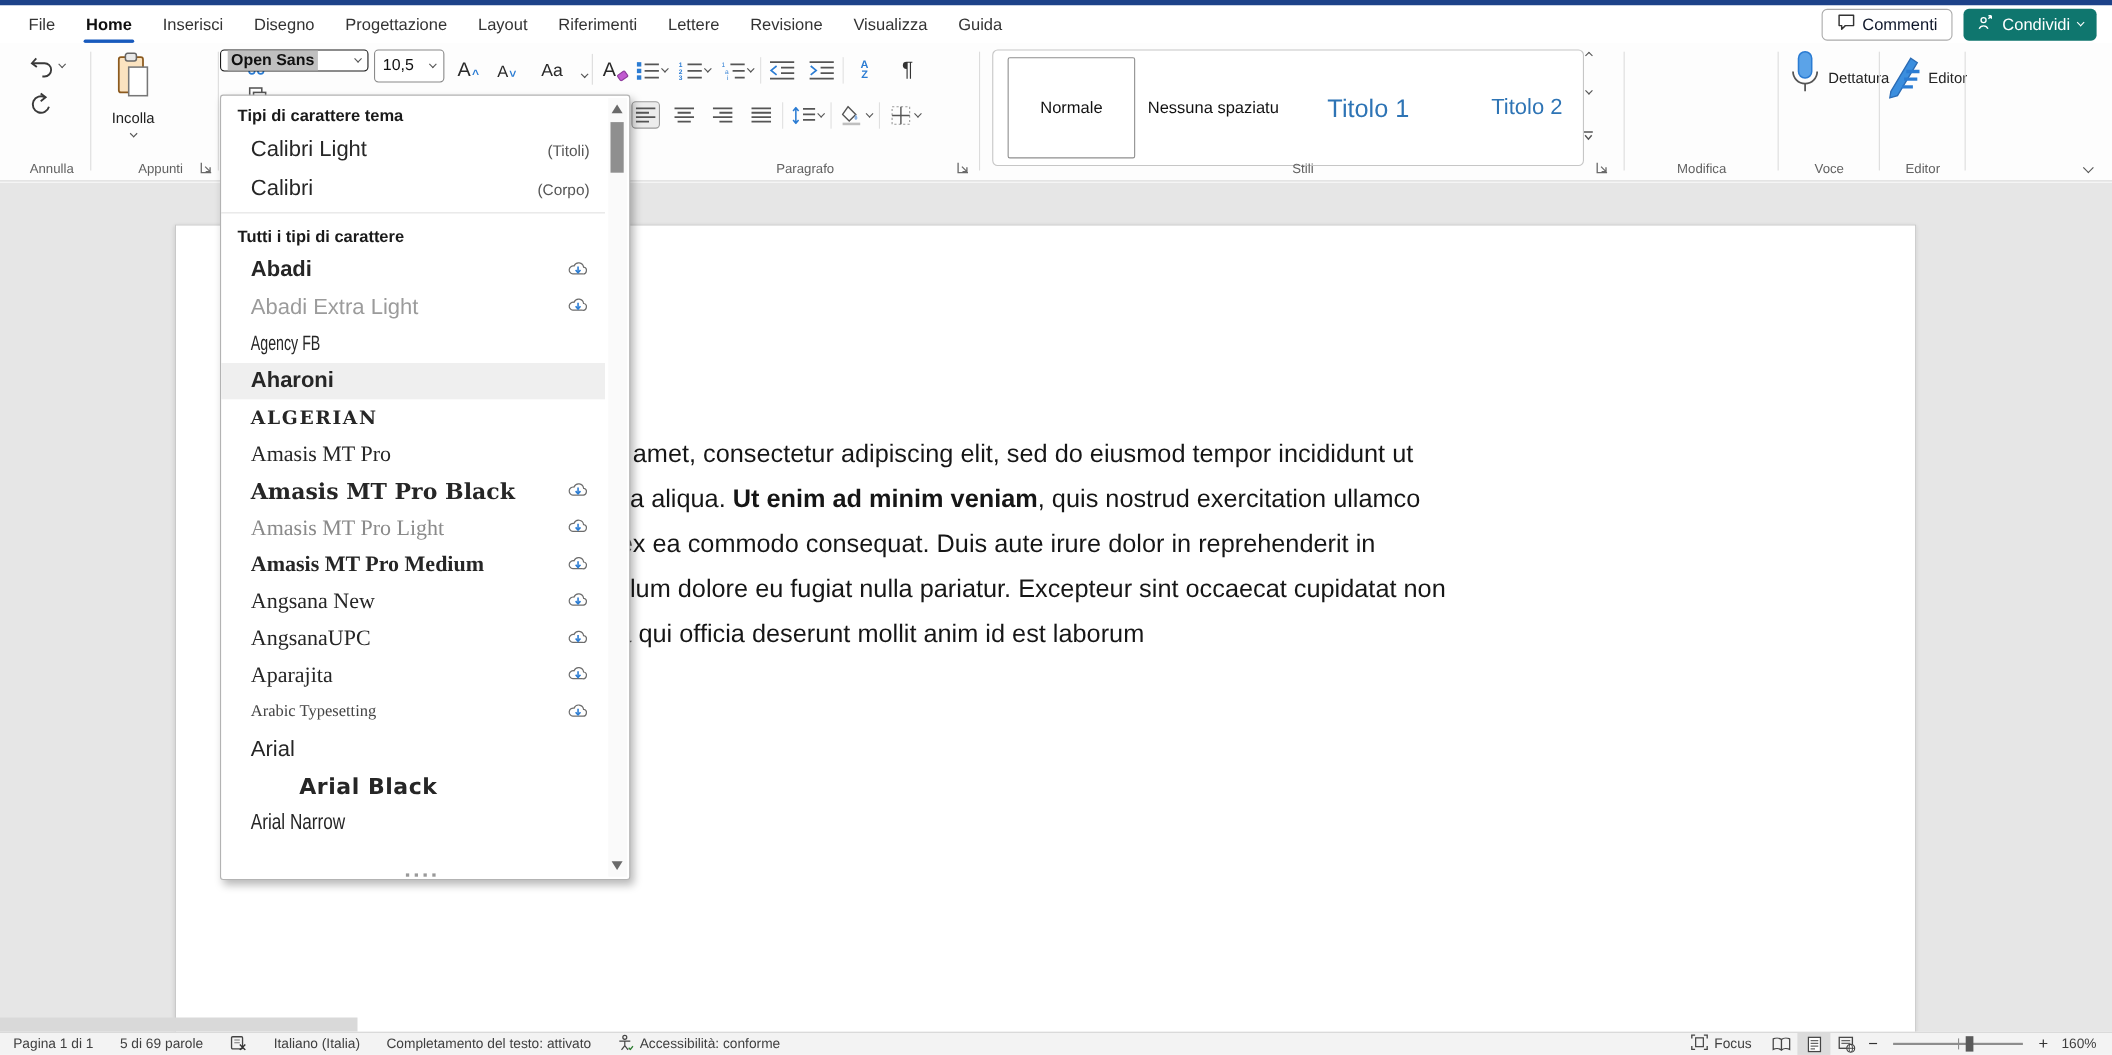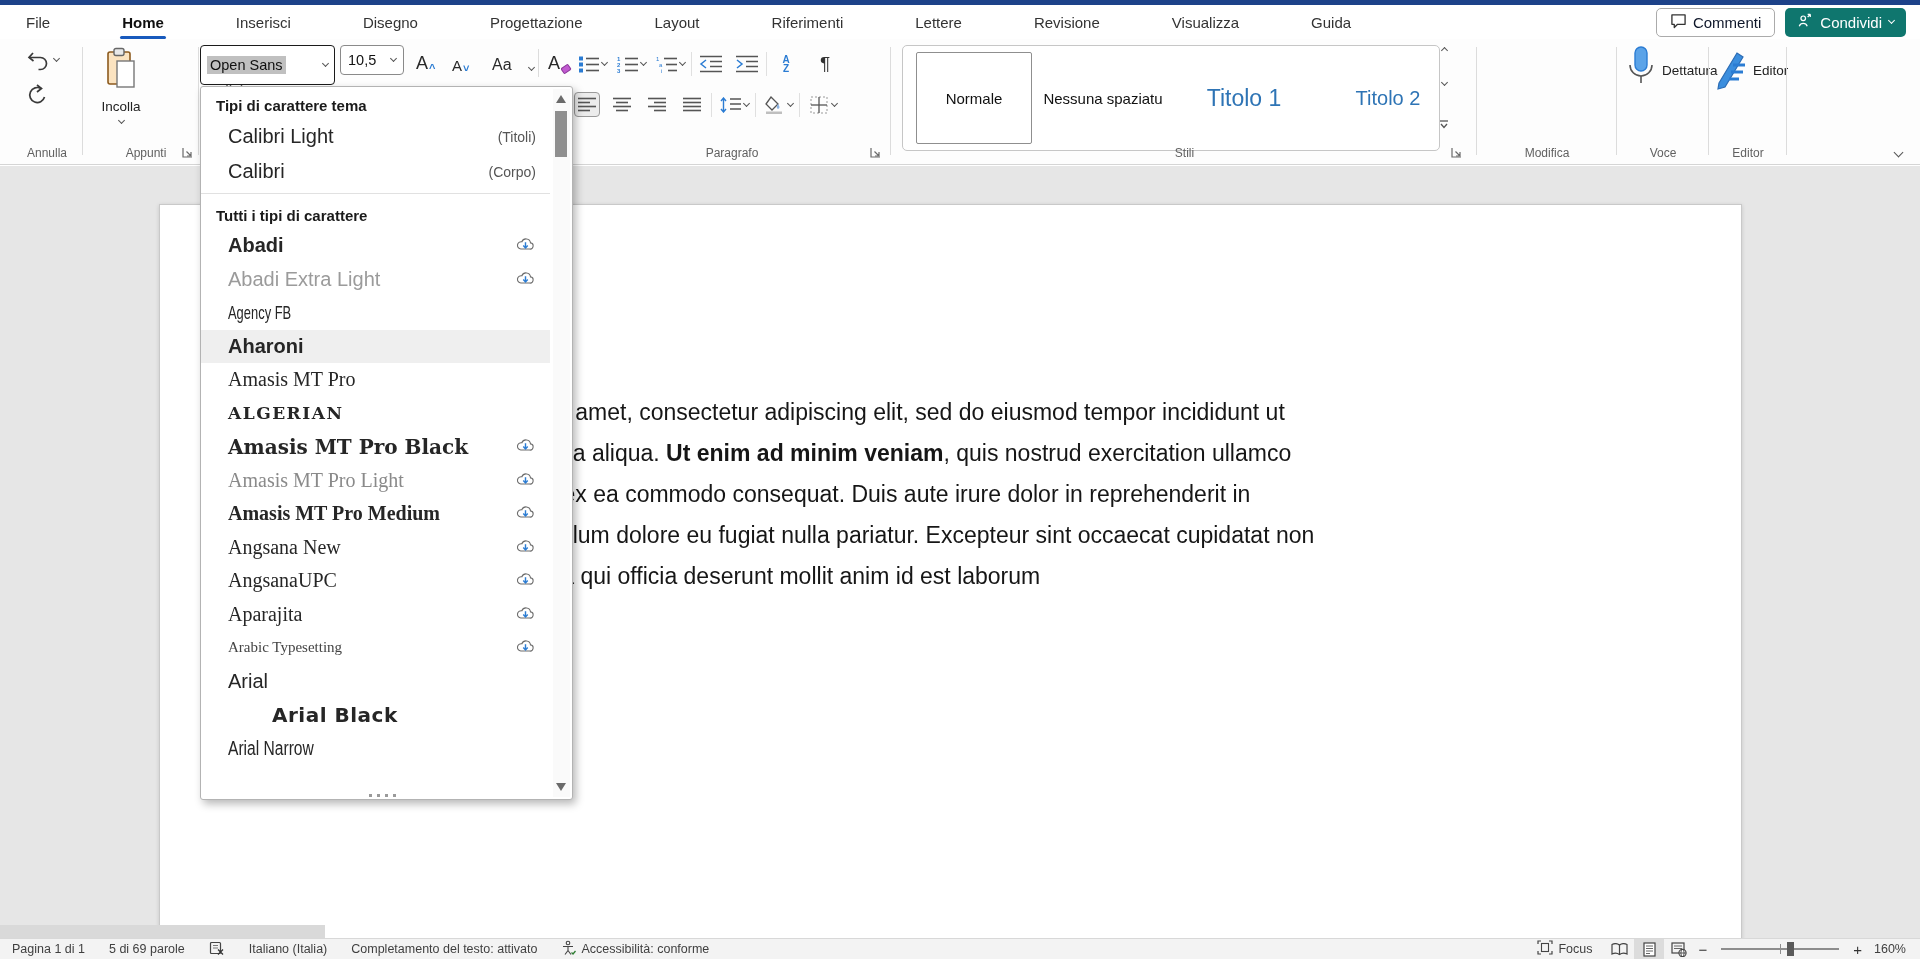--- a/index.html
+++ b/index.html
@@ -6,21 +6,21 @@
   html,body { width:1920px; height:959px; overflow:hidden; background:#e6e6e6;
               font-family:"Liberation Sans", sans-serif; }
   .app { position:relative; width:1920px; height:959px; background:#fff; }
 
   
   .accent-strip { position:absolute; left:0; top:0; width:100%; height:5px; background:#1d4289; }
 
   
   .menubar { position:absolute; left:0; top:5px; width:100%; height:34px; background:#fff;
              display:flex; align-items:center; }
-  .menu-tabs { display:flex; align-items:center; height:100%; padding-left:12px;gap:44px; }
+  .menu-tabs { display:flex; align-items:center; height:100%; padding-left:12px; }
   .menu-tab { position:relative; padding:0 14px; font-size:15px; color:#333; height:100%;
               display:flex; align-items:center; cursor:default; white-space:nowrap; }
   .menu-tab.active { color:#0f0f0f; font-weight:bold; }
   .menu-tab.active::after { content:""; position:absolute; left:12px; right:12px; bottom:0;
               height:3px; border-radius:2px; background:#185abd; }
   .menubar-right { margin-left:auto; display:flex; align-items:center; gap:10px; padding-right:14px; }
   .btn-comments { display:flex; align-items:center; gap:6px; height:29px; padding:0 13px;
               border:1px solid #ababab; border-radius:5px; background:#fff; font-size:15px; color:#0f172a;justify-content:flex-end; }
   .btn-share { display:flex; align-items:center; gap:7px; height:29px; padding:0 12px;
               border:none; border-radius:5px; background:#0f766e; font-size:15px; color:#fff; }
@@ -43,23 +43,23 @@
   
   .undo-row { position:absolute; display:flex; align-items:center; gap:4px; }
 
   
   .paste-btn { position:absolute; left:78px; top:8px; width:58px; height:100px; display:flex;
                flex-direction:column; align-items:center; border-radius:4px; }
   .paste-label { font-size:13.5px; color:#222; margin-top:4px; }
   .clip-col { position:absolute; left:142px; top:10px; display:flex; flex-direction:column; gap:9px; }
 
   
-  .font-name-combo { position:absolute; left:200px; top:6px; width:135px; height:40px;
+  .font-name-combo { position:absolute; left:200px; top:6px; width:135px; height:20px;
       border:1.8px solid #1a1a1a; border-radius:4px; background:#fff; display:flex; align-items:center;
-      padding:0 6px; }
+      padding:0 6px;font-weight:bold; }
   .font-name-combo .val { background:#c0c0c0; font-size:14.5px; padding:1px 3px; color:#111; }
   .font-name-combo .chev { margin-left:auto; }
   .font-size-combo { position:absolute; left:340px; top:6px; width:64px; height:30px;
       border:1px solid #8a8a8a; border-radius:4px; background:#fff; display:flex; align-items:center;
       padding:0 7px; font-size:14.5px; color:#111; }
   .font-size-combo .chev { margin-left:auto; }
   .fontbtn { position:absolute; top:8px; height:27px; display:flex; align-items:flex-end;
              font-size:18px; color:#2a2a2a; font-weight:500; }
   .fontbtn .mark { font-size:11px; color:#2b7cd3; font-weight:bold; margin-left:1px; }
 
@@ -590,31 +590,31 @@
     <span class="fd-name f-sans-bold">Aharoni</span>
     <span class="fd-cloud" style="visibility: hidden;">
       <svg width="21" height="17" viewBox="0 0 24 20">
         <path d="M6.5 16.5 a4.3 4.3 0 1 1 1.2-8.5 a5.3 5.3 0 0 1 10.2 1.3 a3.6 3.6 0 0 1 -1.2 7.2 z" fill="none" stroke="#6d6d6d" stroke-width="1.3"></path>
         <line x1="12" y1="8.5" x2="12" y2="14.6" stroke="#2b7cd3" stroke-width="1.7"></line>
         <path d="M9.4 12.3 L12 15.2 L14.6 12.3" fill="none" stroke="#2b7cd3" stroke-width="1.7"></path>
       </svg>
     </span>
   </div>
           <div class="fd-row">
+    <span class="fd-name f-decorative">ALGERIAN</span>
+    <span class="fd-cloud" style="visibility: hidden;">
+      <svg width="21" height="17" viewBox="0 0 24 20">
+        <path d="M6.5 16.5 a4.3 4.3 0 1 1 1.2-8.5 a5.3 5.3 0 0 1 10.2 1.3 a3.6 3.6 0 0 1 -1.2 7.2 z" fill="none" stroke="#6d6d6d" stroke-width="1.3"></path>
+        <line x1="12" y1="8.5" x2="12" y2="14.6" stroke="#2b7cd3" stroke-width="1.7"></line>
+        <path d="M9.4 12.3 L12 15.2 L14.6 12.3" fill="none" stroke="#2b7cd3" stroke-width="1.7"></path>
+      </svg>
+    </span>
+  </div>
+          <div class="fd-row">
     <span class="fd-name f-serif">Amasis MT Pro</span>
-    <span class="fd-cloud" style="visibility: hidden;">
-      <svg width="21" height="17" viewBox="0 0 24 20">
-        <path d="M6.5 16.5 a4.3 4.3 0 1 1 1.2-8.5 a5.3 5.3 0 0 1 10.2 1.3 a3.6 3.6 0 0 1 -1.2 7.2 z" fill="none" stroke="#6d6d6d" stroke-width="1.3"></path>
-        <line x1="12" y1="8.5" x2="12" y2="14.6" stroke="#2b7cd3" stroke-width="1.7"></line>
-        <path d="M9.4 12.3 L12 15.2 L14.6 12.3" fill="none" stroke="#2b7cd3" stroke-width="1.7"></path>
-      </svg>
-    </span>
-  </div>
-          <div class="fd-row">
-    <span class="fd-name f-decorative">ALGERIAN</span>
     <span class="fd-cloud" style="visibility: hidden;">
       <svg width="21" height="17" viewBox="0 0 24 20">
         <path d="M6.5 16.5 a4.3 4.3 0 1 1 1.2-8.5 a5.3 5.3 0 0 1 10.2 1.3 a3.6 3.6 0 0 1 -1.2 7.2 z" fill="none" stroke="#6d6d6d" stroke-width="1.3"></path>
         <line x1="12" y1="8.5" x2="12" y2="14.6" stroke="#2b7cd3" stroke-width="1.7"></line>
         <path d="M9.4 12.3 L12 15.2 L14.6 12.3" fill="none" stroke="#2b7cd3" stroke-width="1.7"></path>
       </svg>
     </span>
   </div>
           <div class="fd-row">
     <span class="fd-name f-serif-black">Amasis MT Pro Black</span>

